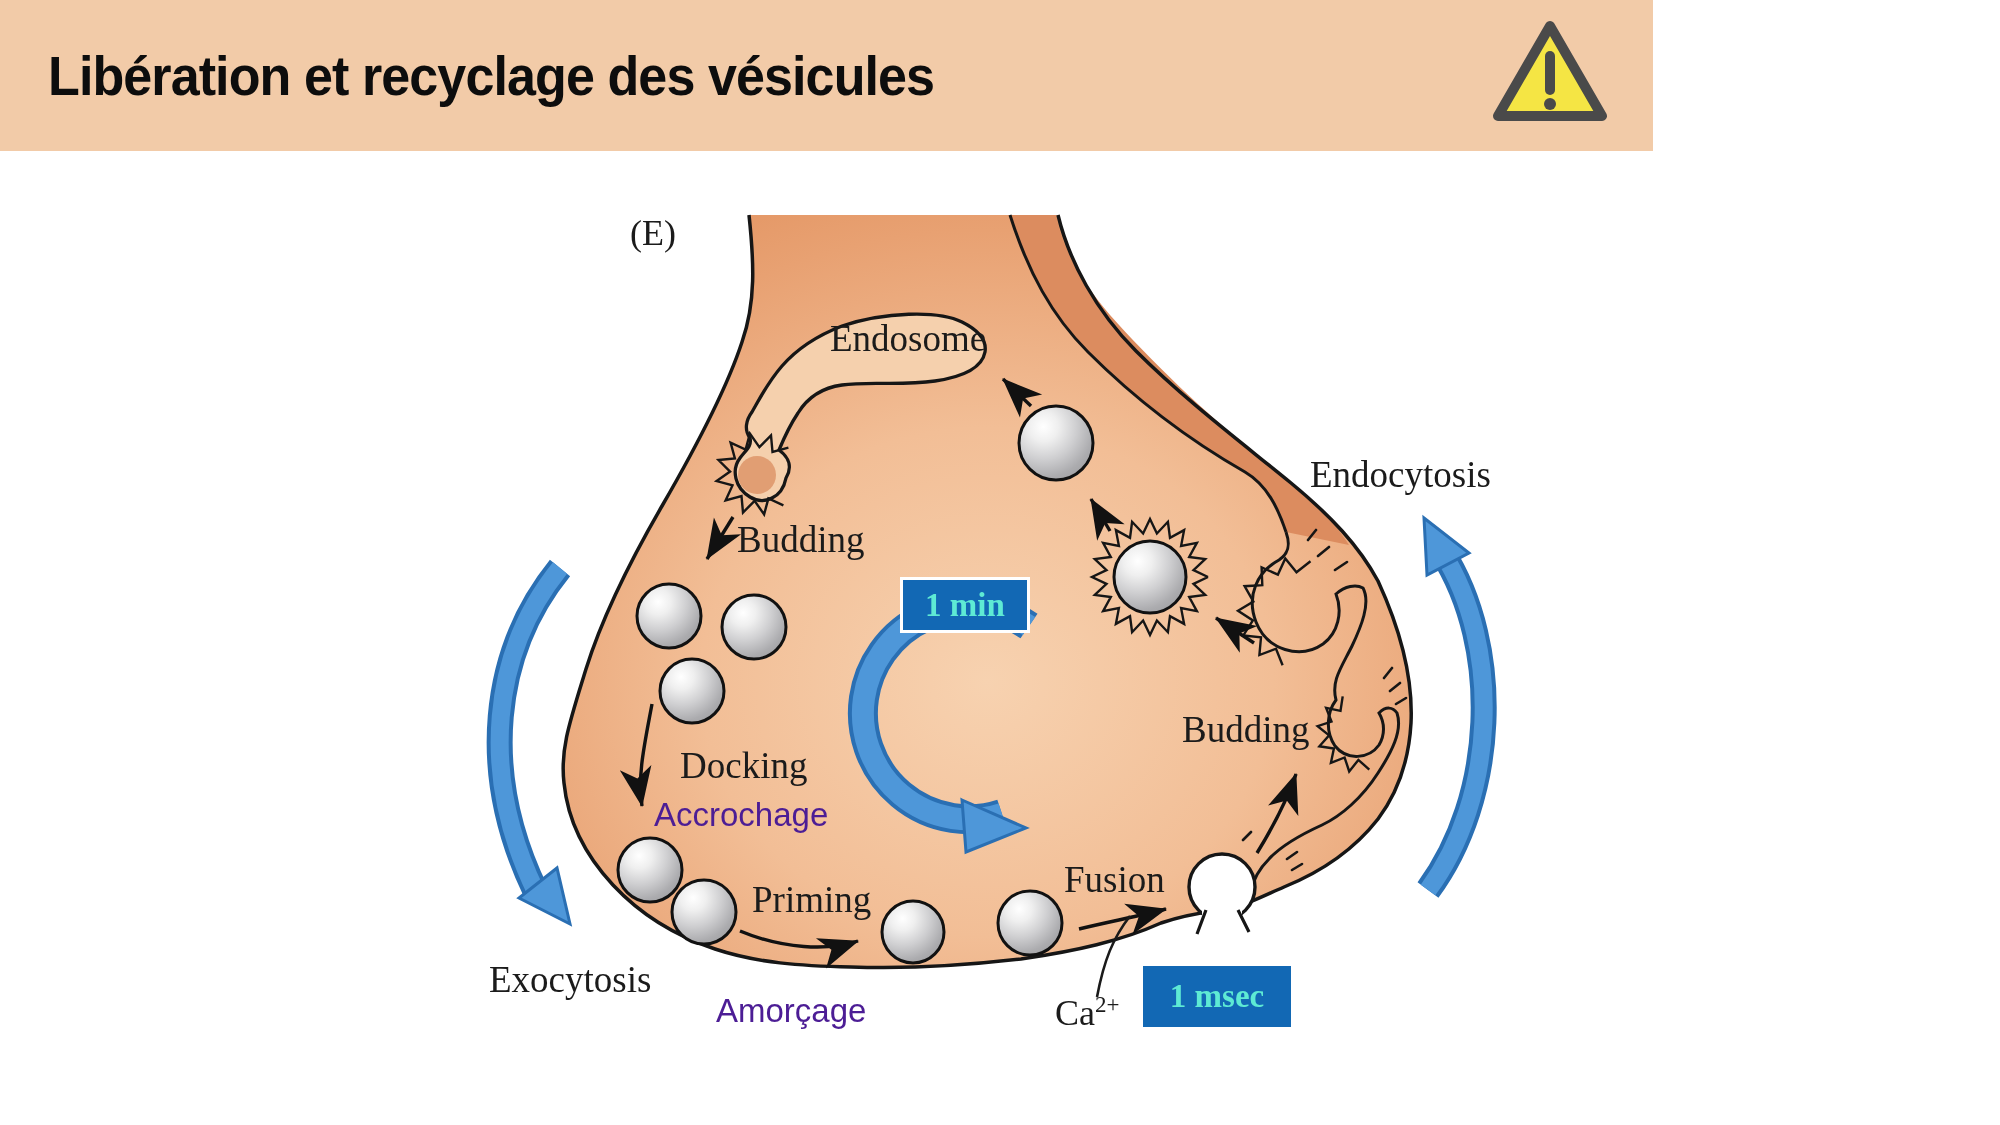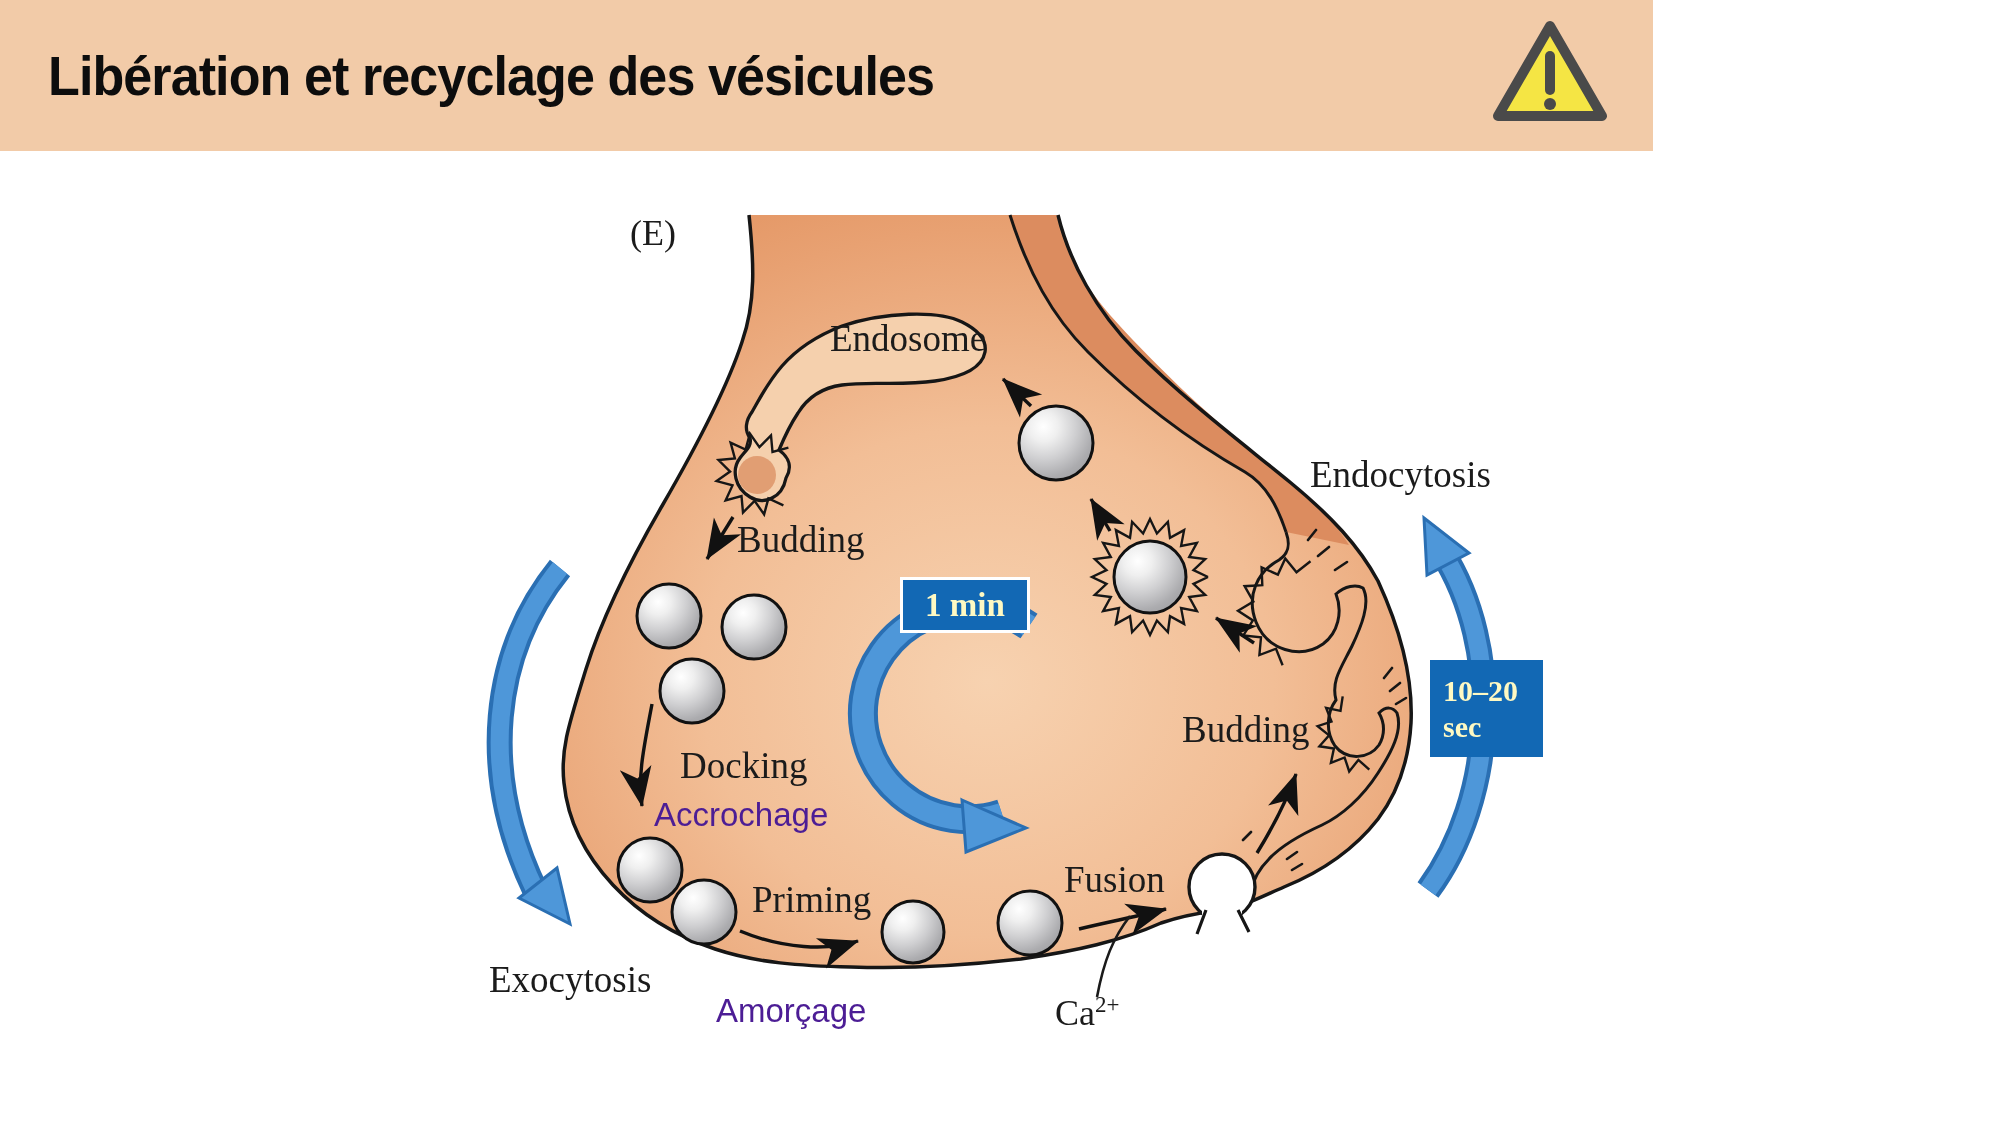--- a/index.html
+++ b/index.html
@@ -12,21 +12,21 @@
           font-size:56px;color:#0d0d0d;transform:scaleX(.93);transform-origin:left center;
           white-space:nowrap;letter-spacing:-1px;}
   .warn{position:absolute;right:40px;top:16px;}
   
   .fig{position:absolute;left:0;top:0;z-index:1;}
   
   .lbl{position:absolute;z-index:2;color:#1b1b1b;font-size:37px;white-space:nowrap;
        font-family:"Liberation Serif",serif;}
   .lbl-fr{font-family:"Liberation Sans",sans-serif;font-size:33px;color:#4c1d95;}
   .lbl sup{font-size:23px;}
-  .badge{position:absolute;z-index:2;background:#1268B4;color:#fef9c3;font-weight:bold;
+  .badge{position:absolute;z-index:2;background:#1268B4;color:#5eead4;font-weight:bold;
          font-size:33px;display:flex;align-items:center;justify-content:center;
          box-sizing:border-box;font-family:"Liberation Serif",serif;}
   .badge.b2{flex-direction:column;align-items:flex-start;justify-content:center;
             padding-left:13px;font-size:30px;line-height:1.2;}
   .zz{fill:none;stroke:#161616;stroke-width:2.4;}
 </style>
 </head>
 <body>
 
 <div class="slide">
@@ -187,18 +187,15 @@
   <div class="lbl lbl-fr" style="left:716px;top:992px;">Amorçage</div>
   <div class="lbl" style="left:1064px;top:858px;">Fusion</div>
   <div class="lbl" style="left:489px;top:930px;margin-top:28px;">Exocytosis</div>
   <div class="lbl" style="left:1310px;top:453px;">Endocytosis</div>
   <div class="lbl" style="left:1182px;top:708px;">Budding</div>
   <div class="lbl" style="left:1055px;top:992px;font-size:36px;">
     <span>Ca</span><sup>2+</sup>
   </div>
 
   <div class="badge" style="left:900px;top:577px;width:130px;height:56px;border:3px solid #fff;">1 min</div>
-  <div class="badge b2" style="left:1430px;top:660px;width:113px;height:97px;">
-    <span>10–20</span>
-    <span>sec</span>
-  </div>
+  <div class="badge" style="left:1143px;top:966px;width:148px;height:61px;">1 msec</div>
 
 </div>
 
 </body></html>

